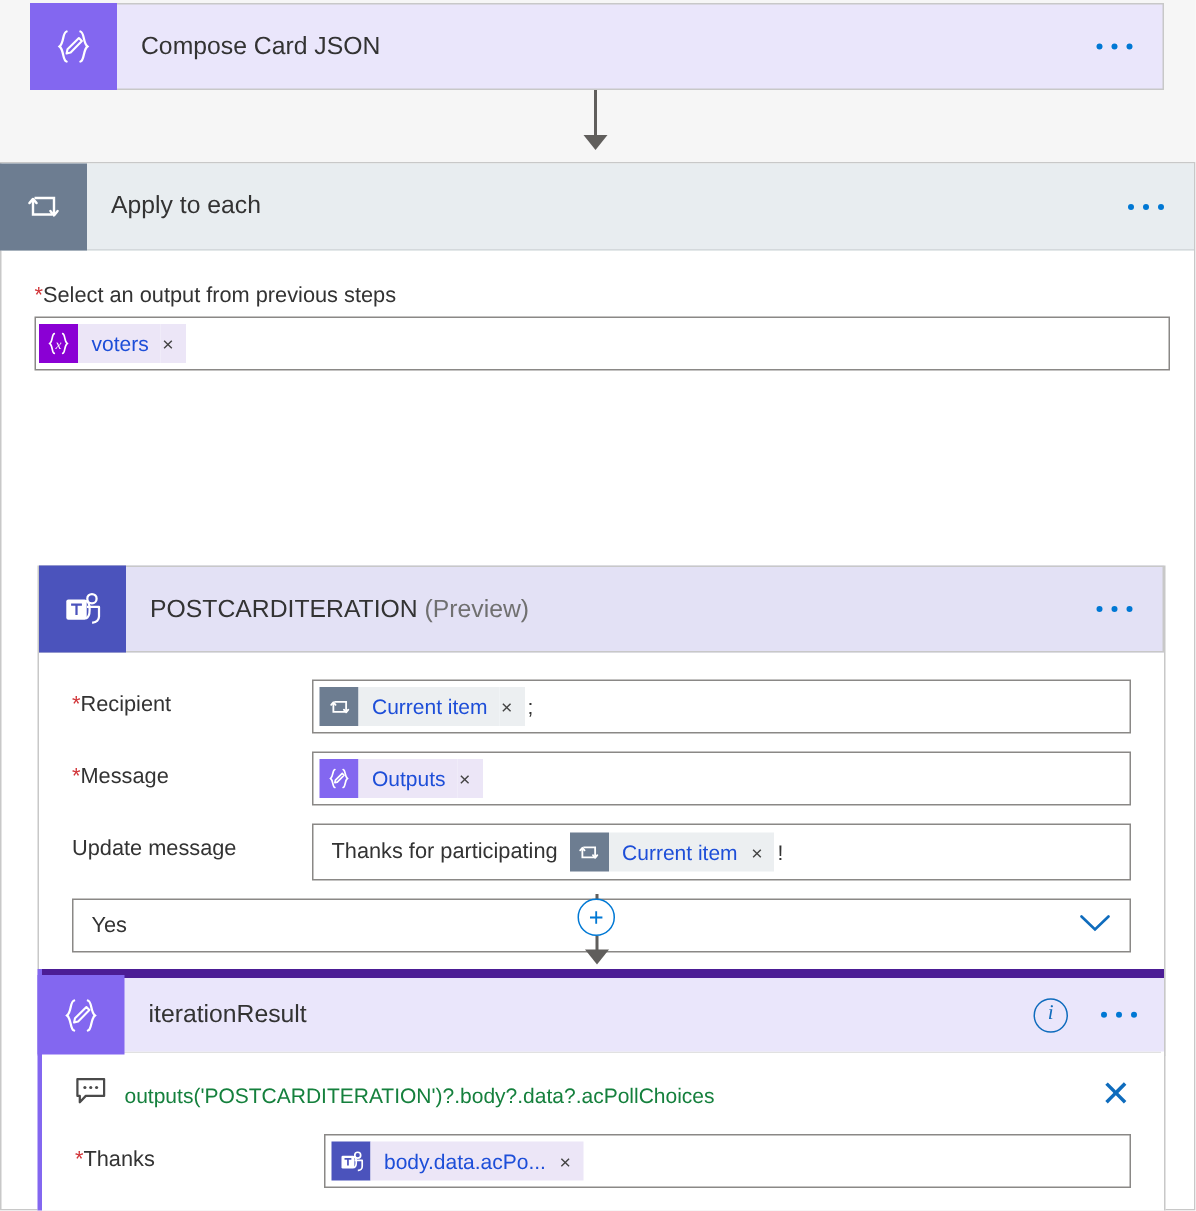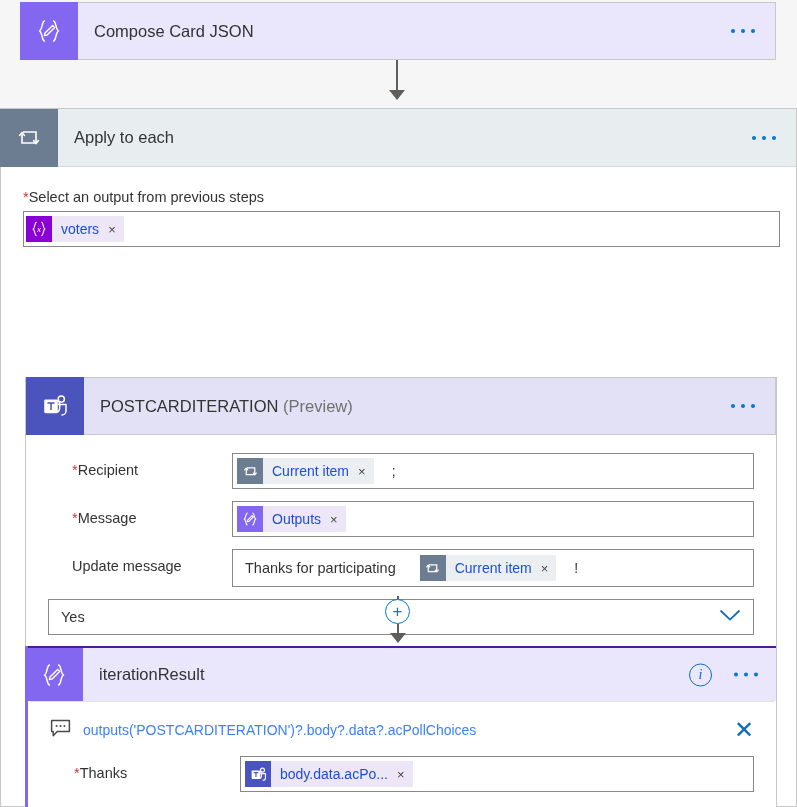--- a/index.html
+++ b/index.html
@@ -95,26 +95,25 @@
   #teams-card {
     position: absolute; left: 24px; top: 268px; width: 752px;
     background: #fff; border: 1px solid #c8c8c8; border-top: none;
   }
   #teams-card-header { background: #e3e1f5; width: 100%; }
 
   .form-row { display: flex; align-items: flex-start; padding: 0 22px; }
   .form-row .lbl {
     width: 160px; flex: 0 0 160px; font-size: 14.5px; color: #333;
     padding-top: 9px;
-    margin-left: 24px;
   }
   .form-row .ctl { flex: 1; }
   .ctl-box {
     border: 1px solid #8a8886; background: #fff; min-height: 36px;
-    display: flex; align-items: center; padding: 0 4px; gap: 16px;
+    display: flex; align-items: center; padding: 0 4px;
   }
   .combo {
     border: 1px solid #8a8886; background: #fff; height: 36px;
     display: flex; align-items: center; justify-content: space-between;
     padding: 0 12px; font-size: 14.5px; color: #333; cursor: pointer;
   }
   .chev { color: #0078d4; }
   .adv-link {
     display: flex; align-items: center; gap: 9px;
     color: #0063b1; font-size: 14.5px; cursor: pointer;
@@ -135,38 +134,38 @@
   }
 
   
   #iteration-card {
     position: absolute; left: 24px; top: 645px; width: 752px;
     background: #fff;
     border-left: 3px solid #8367f0; border-right: 1px solid #c8c8c8;
     border-bottom: 1px solid #c8c8c8;
   }
   #iteration-header {
-    background: #eae6fb; border: none; border-top: 2px solid #4c1d95;
+    background: #eae6fb; border: none; border-top: 6px solid #4c1d95;
     height: 55px; width: 100%;
   }
   .info-circle {
     width: 23px; height: 23px; border-radius: 50%;
     border: 1.6px solid #0f6cbd; color: #0f6cbd;
     display: flex; align-items: center; justify-content: center;
     font-size: 14px; font-style: italic; font-family: "Liberation Serif", serif;
     cursor: pointer;
   }
   .hdr-right { position: absolute; right: 18px; top: 50%; transform: translateY(-50%); display: flex; align-items: center; gap: 22px; }
 
   .expr-row {
     display: flex; align-items: center; gap: 12px;
     padding: 16px 20px 14px 20px;
     border-top: 1px solid #e1e1e1; margin: 0 2px;
   }
-  .expr-text { flex: 1; font-size: 14px; color: #3b82f6; white-space: nowrap; }
+  .expr-text { flex: 1; font-size: 14px; color: #15803d; white-space: nowrap; }
   .close-x { color: #0f6cbd; font-size: 24px; line-height: 1; cursor: pointer; font-weight: 300;}
 </style>
 </head>
 <body>
 
 <div class="canvas">
 
   <div class="card-header" id="compose-card">
     <div class="hdr-icon icon-purple">
       <svg width="30" height="30" viewBox="0 0 30 30" aria-hidden="true">

